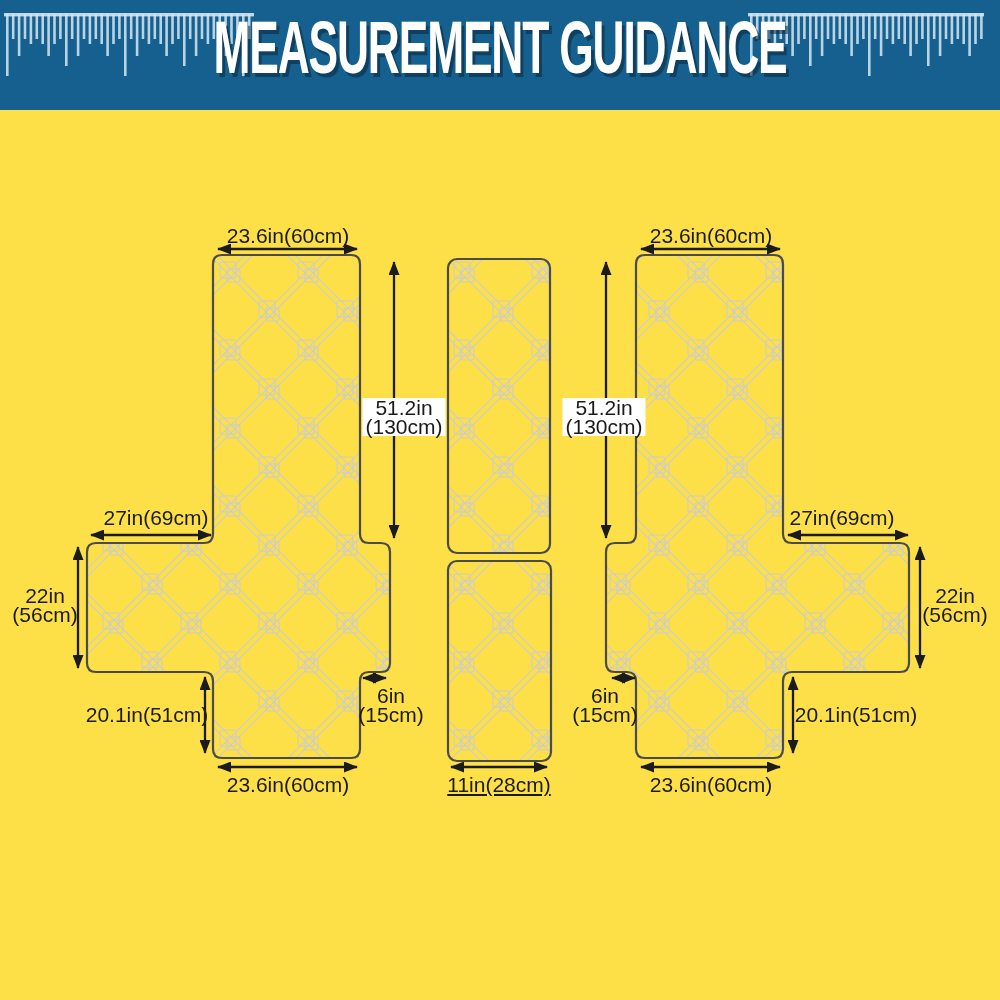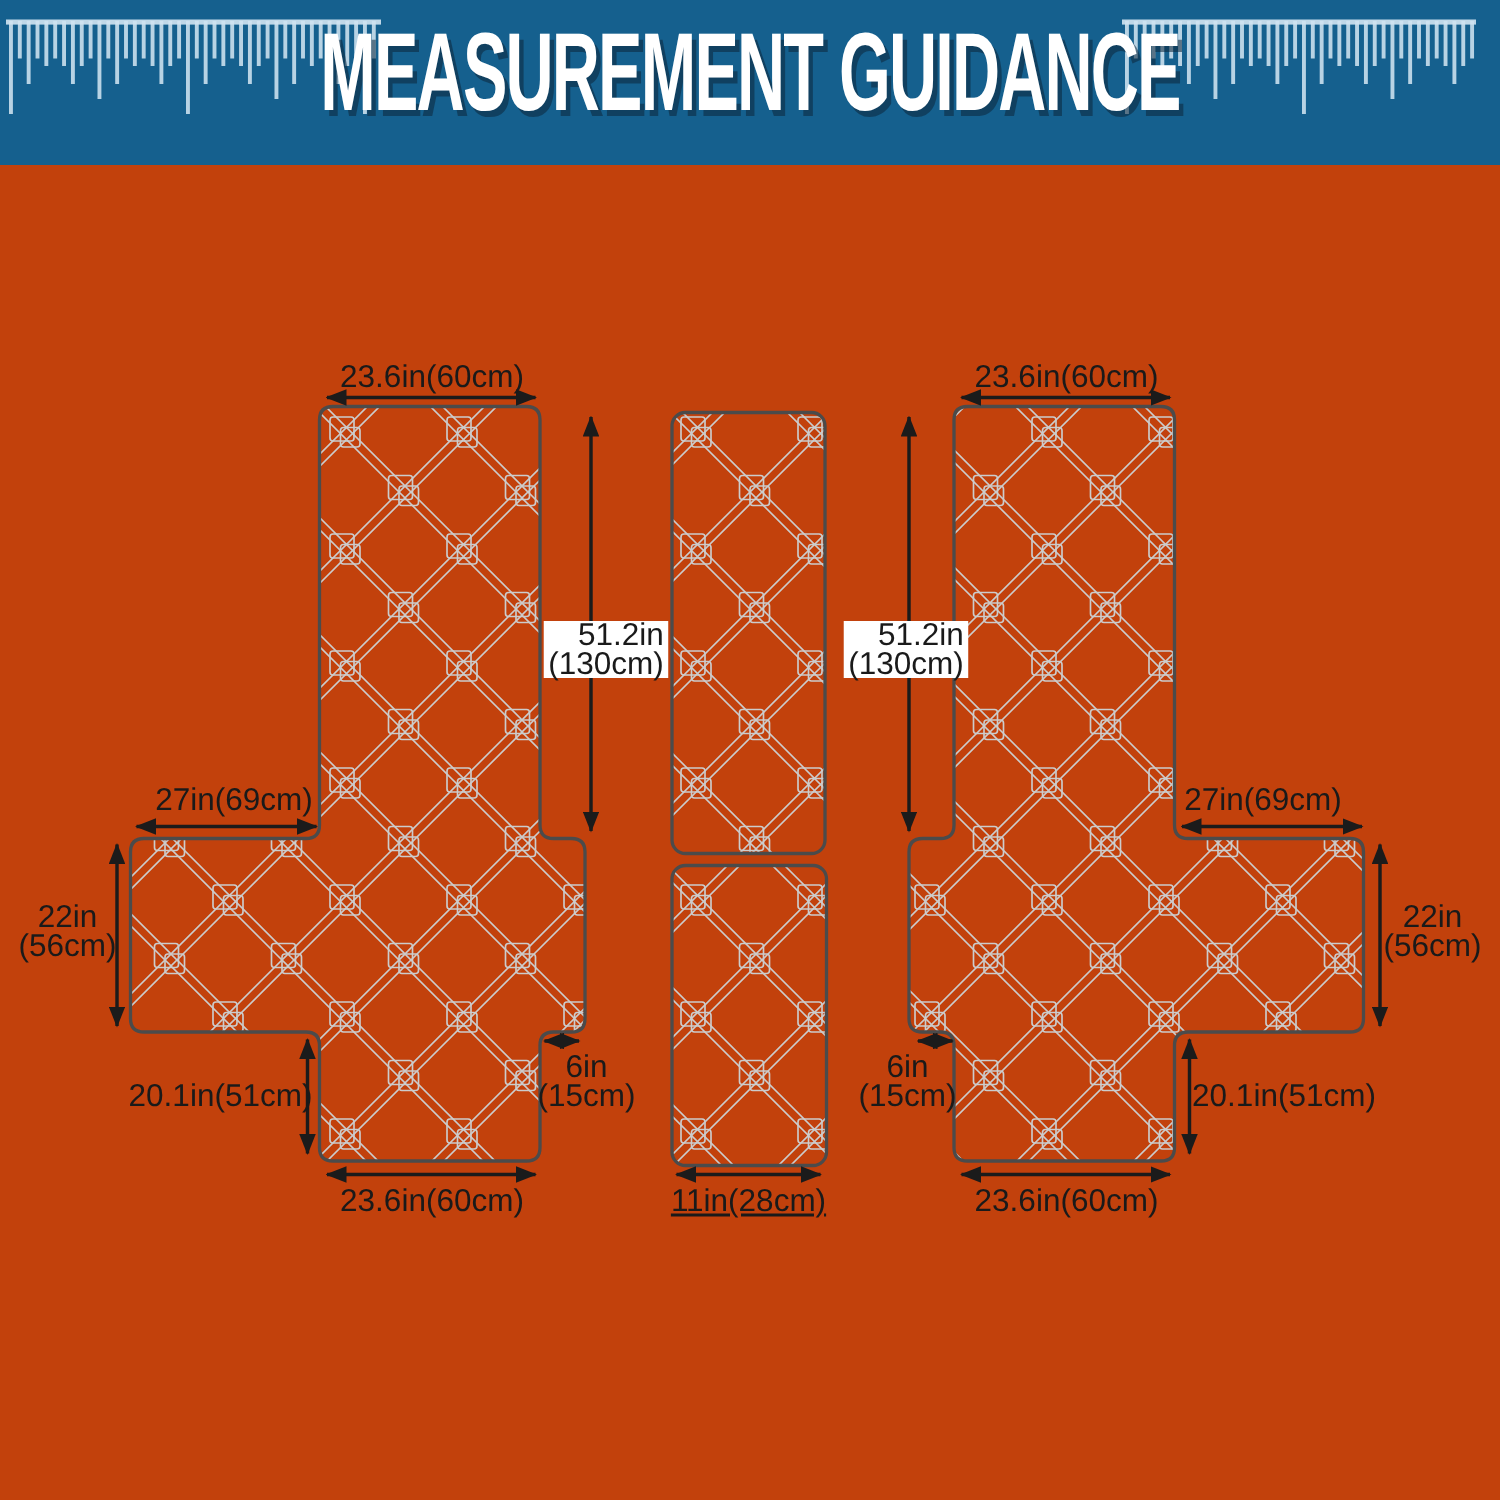--- a/index.html
+++ b/index.html
@@ -1,29 +1,29 @@
 <!DOCTYPE html>
 <html><head>
 <meta charset="utf-8">
 <style>
   html,body{margin:0;padding:0;background:#ffffff;}
-  #page{position:relative;width:1000px;height:1000px;background:#c2410c;overflow:hidden;
+  #page{position:relative;width:1000px;height:1000px;background:#fde047;overflow:hidden;
         font-family:"Liberation Sans", sans-serif;}
   .banner{position:absolute;left:0;top:0;width:1000px;height:110px;overflow:hidden;}
   .ruler{position:absolute;top:0;z-index:1;}
   .banner .title{position:absolute;left:50%;top:11px;margin:0;z-index:2;white-space:nowrap;
         font-weight:bold;font-size:74px;line-height:74px;letter-spacing:-2px;
         transform:translateX(-50%) scale(0.60,1);transform-origin:center top;
         text-shadow:5px 4px 0 rgba(13,38,58,0.55);}
-  .diagram{position:absolute;left:0;top:16px;width:1000px;height:912px;}
+  .diagram{position:absolute;left:0;top:0;width:1000px;height:912px;}
   #diagram-svg{position:absolute;left:0;top:0;}
   .label{position:absolute;transform:translateX(-50%);text-align:center;
          font-size:21px;line-height:20px;color:#1a1a1a;white-space:nowrap;z-index:3;}
   .label.two{line-height:19px;}
-  .label.bg{background:#ffffff;padding:0 3px;text-align:right;}
+  .label.bg{background:#ffffff;padding:0 3px;}
   .label span{display:block;}
 </style>
 </head>
 <body>
 
 <div id="page">
 
   <header class="banner" style="background: rgb(21, 96, 142);">
     <svg class="ruler" id="ruler-left" width="250" height="95" style="left:4px">
         <rect x="0" y="13" width="250" height="3.4" fill="#cfe3f0" opacity="0.92"></rect>

